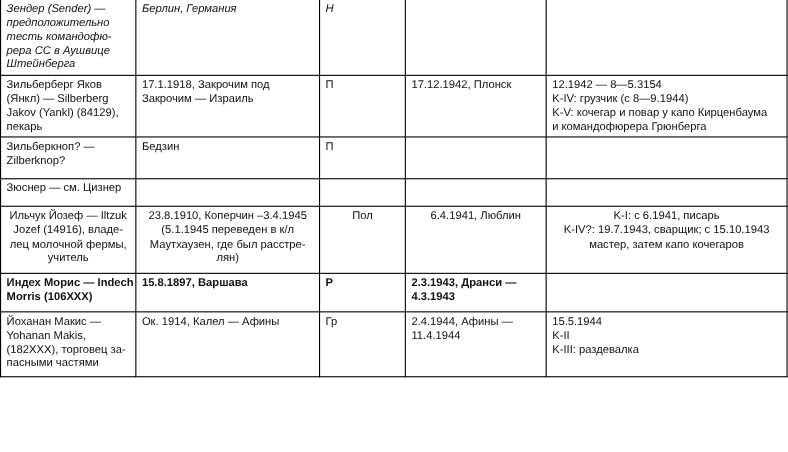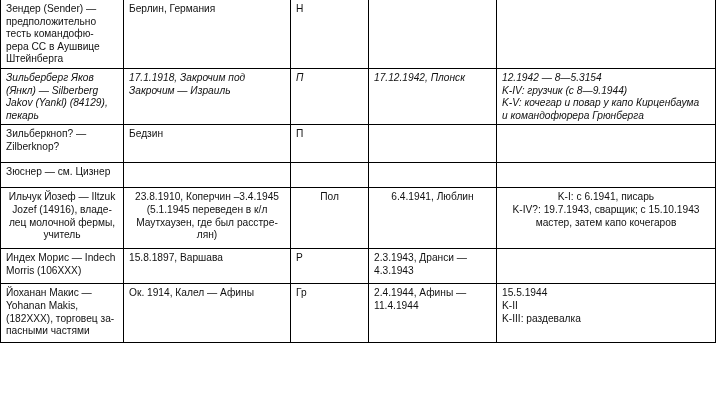--- a/index.html
+++ b/index.html
@@ -14,21 +14,21 @@
       line-height: 12.6px;
       color: #111111;
     }
     .doc-table td {
       border: 1.3px solid #000000;
       vertical-align: top;
       padding: 3px 5px 2px 5px;
       overflow: hidden;
       word-wrap: break-word;
     }
-    .doc-table tr:first-child td { border-top: none; }
+    .doc-table tr:first-child td { border-top: none; font-style: italic; }
     .doc-table td:first-child { border-left: 1.3px solid #000; }
     .line { display: block; white-space: nowrap; }
   </style>
 </head>
 <body>
 
 <table class="doc-table">
   <colgroup>
     <col style="width:123px">
     <col style="width:167px">
@@ -47,21 +47,21 @@
         </td>
         <td>
           <span class="line">Берлин, Германия</span>
         </td>
         <td>
           <span class="line">Н</span>
         </td>
         <td></td>
         <td></td>
       </tr>
-      <tr style="height: 52px; font-style: italic;">
+      <tr style="height: 52px;">
         <td>
           <span class="line">Зильберберг Яков</span>
           <span class="line">(Янкл) — Silberberg</span>
           <span class="line">Jakov (Yankl) (84129),</span>
           <span class="line">пекарь</span>
         </td>
         <td>
           <span class="line">17.1.1918, Закрочим под</span>
           <span class="line">Закрочим — Израиль</span>
         </td>
@@ -121,21 +121,21 @@
         </td>
         <td>
           <span class="line">6.4.1941, Люблин</span>
         </td>
         <td>
           <span class="line">K-I: с 6.1941, писарь</span>
           <span class="line">K-IV?: 19.7.1943, сварщик; с 15.10.1943</span>
           <span class="line">мастер, затем капо кочегаров</span>
         </td>
       </tr>
-      <tr style="height: 35px;">
+      <tr style="height: 35px; font-weight: bold;">
         <td>
           <span class="line">Индех Морис — Indech</span>
           <span class="line">Morris (106XXX)</span>
         </td>
         <td>
           <span class="line">15.8.1897, Варшава</span>
         </td>
         <td>
           <span class="line">Р</span>
         </td>

